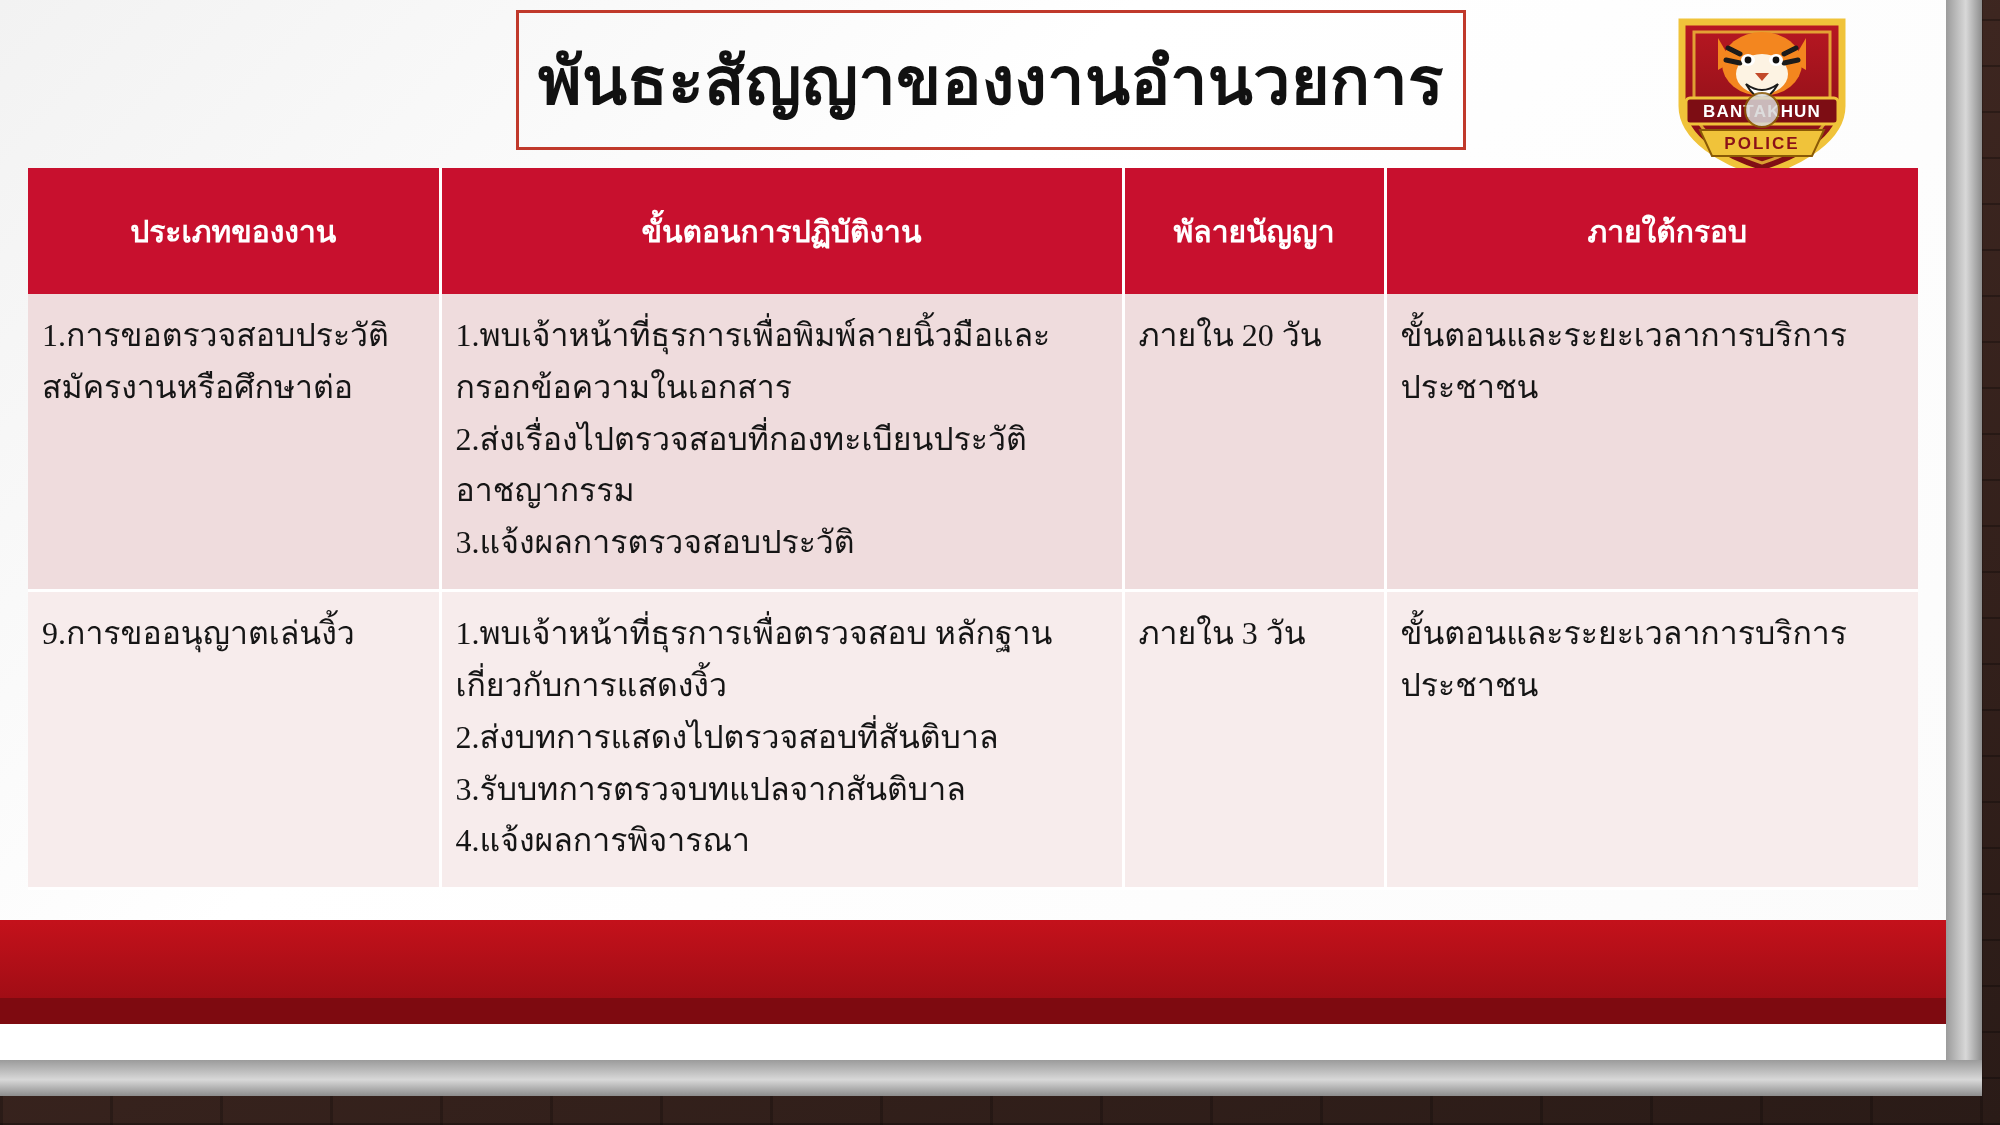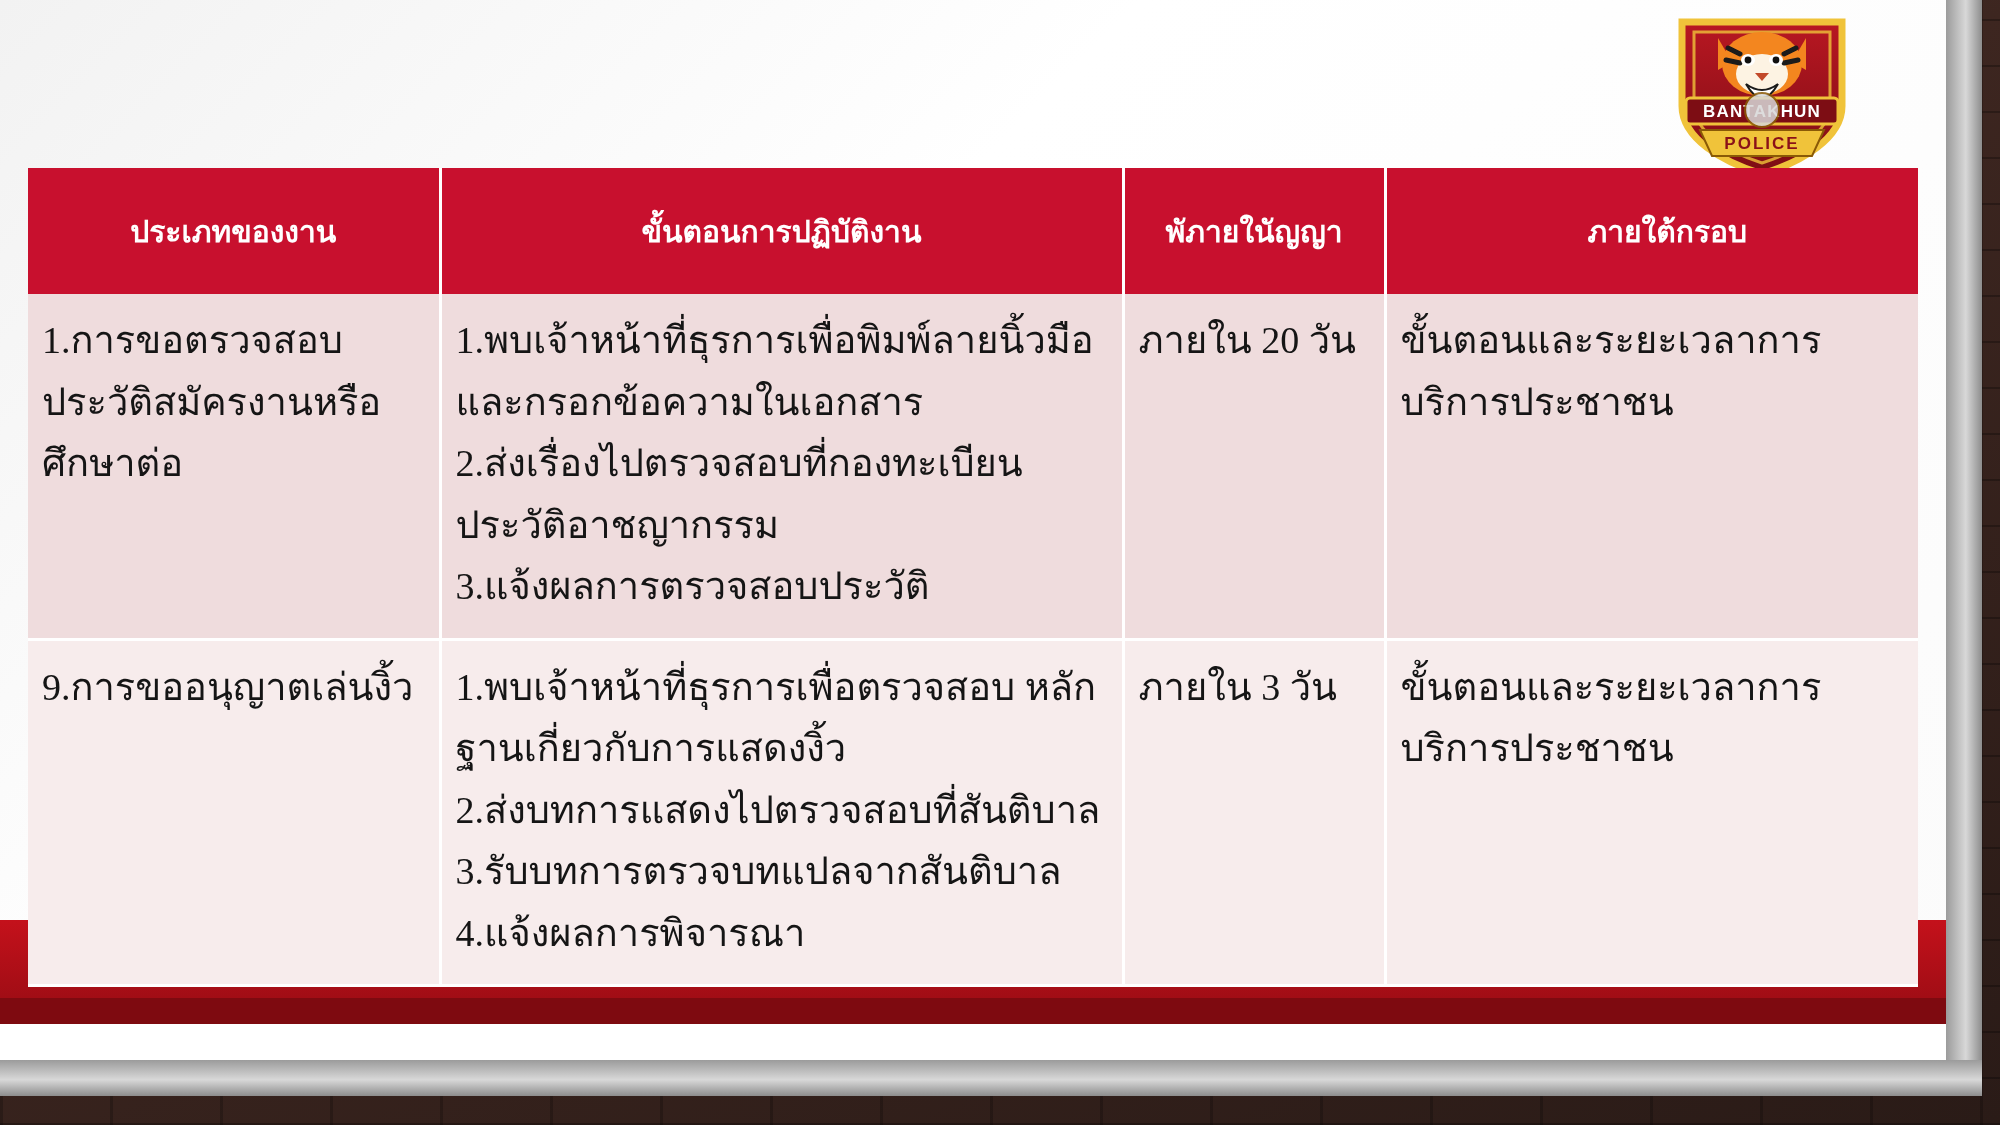--- a/index.html
+++ b/index.html
@@ -139,21 +139,21 @@
     vertical-align: middle;
     height: 126px;
     padding: 6px 10px;
     border-right: 3px solid #ffffff;
     box-sizing: border-box;
   }
   .tbl th:last-child { border-right: none; padding-left: 40px; }
 
   .tbl td {
     font-family: "Liberation Serif", "DejaVu Serif", serif;
-    font-size: 38px;
+    font-size: 32px;
     color: #151515;
     vertical-align: top;
     padding: 16px 16px 20px 14px;
     line-height: 1.62;
     border-right: 3px solid #ffffff;
     border-bottom: 3px solid #ffffff;
     box-sizing: border-box;
   }
   .tbl td:last-child { border-right: none; }
 
@@ -173,20 +173,23 @@
 
 <div class="stage">
 
   <div class="slide">
     <div class="slide-bg"></div>
 
     <div class="band-red"></div>
     <div class="band-dark"></div>
     <div class="band-white"></div>
 
+    <div class="title-box">
+      <div class="title-text">พันธะสัญญาของงานอำนวยการ</div>
+    </div>
 
     <div class="logo">
       <svg viewBox="0 0 220 175" width="220" height="175" aria-hidden="true">
         <defs>
           <linearGradient id="shieldG" x1="0" y1="0" x2="0" y2="1">
             <stop offset="0%" stop-color="#b81722"></stop>
             <stop offset="100%" stop-color="#7d0d14"></stop>
           </linearGradient>
         </defs>
         <path d="M30 16 H190 V100 C190 132 150 156 110 168 C70 156 30 132 30 100 Z" fill="url(#shieldG)" stroke="#f0c33a" stroke-width="7"></path>
@@ -214,21 +217,21 @@
 
         <circle cx="110" cy="104" r="17" fill="#d8d8d8" stroke="#8a5a06" stroke-width="2" opacity="0.85"></circle>
       </svg>
     </div>
 
     <table class="tbl">
       <thead>
         <tr>
           <th class="c1">ประเภทของงาน</th>
           <th class="c2">ขั้นตอนการปฏิบัติงาน</th>
-          <th class="c3">พัภายในัญญา</th>
+          <th class="c3">พัลายนัญญา</th>
           <th class="c4">ภายใต้กรอบ</th>
         </tr>
       </thead>
       <tbody>
         <tr class="row-a">
           <td class="c1">
             <span class="cell-line">1.การขอตรวจสอบประวัติสมัครงานหรือศึกษาต่อ</span>
           </td>
           <td class="c2">
             <span class="cell-line">1.พบเจ้าหน้าที่ธุรการเพื่อพิมพ์ลายนิ้วมือและกรอกข้อความในเอกสาร

